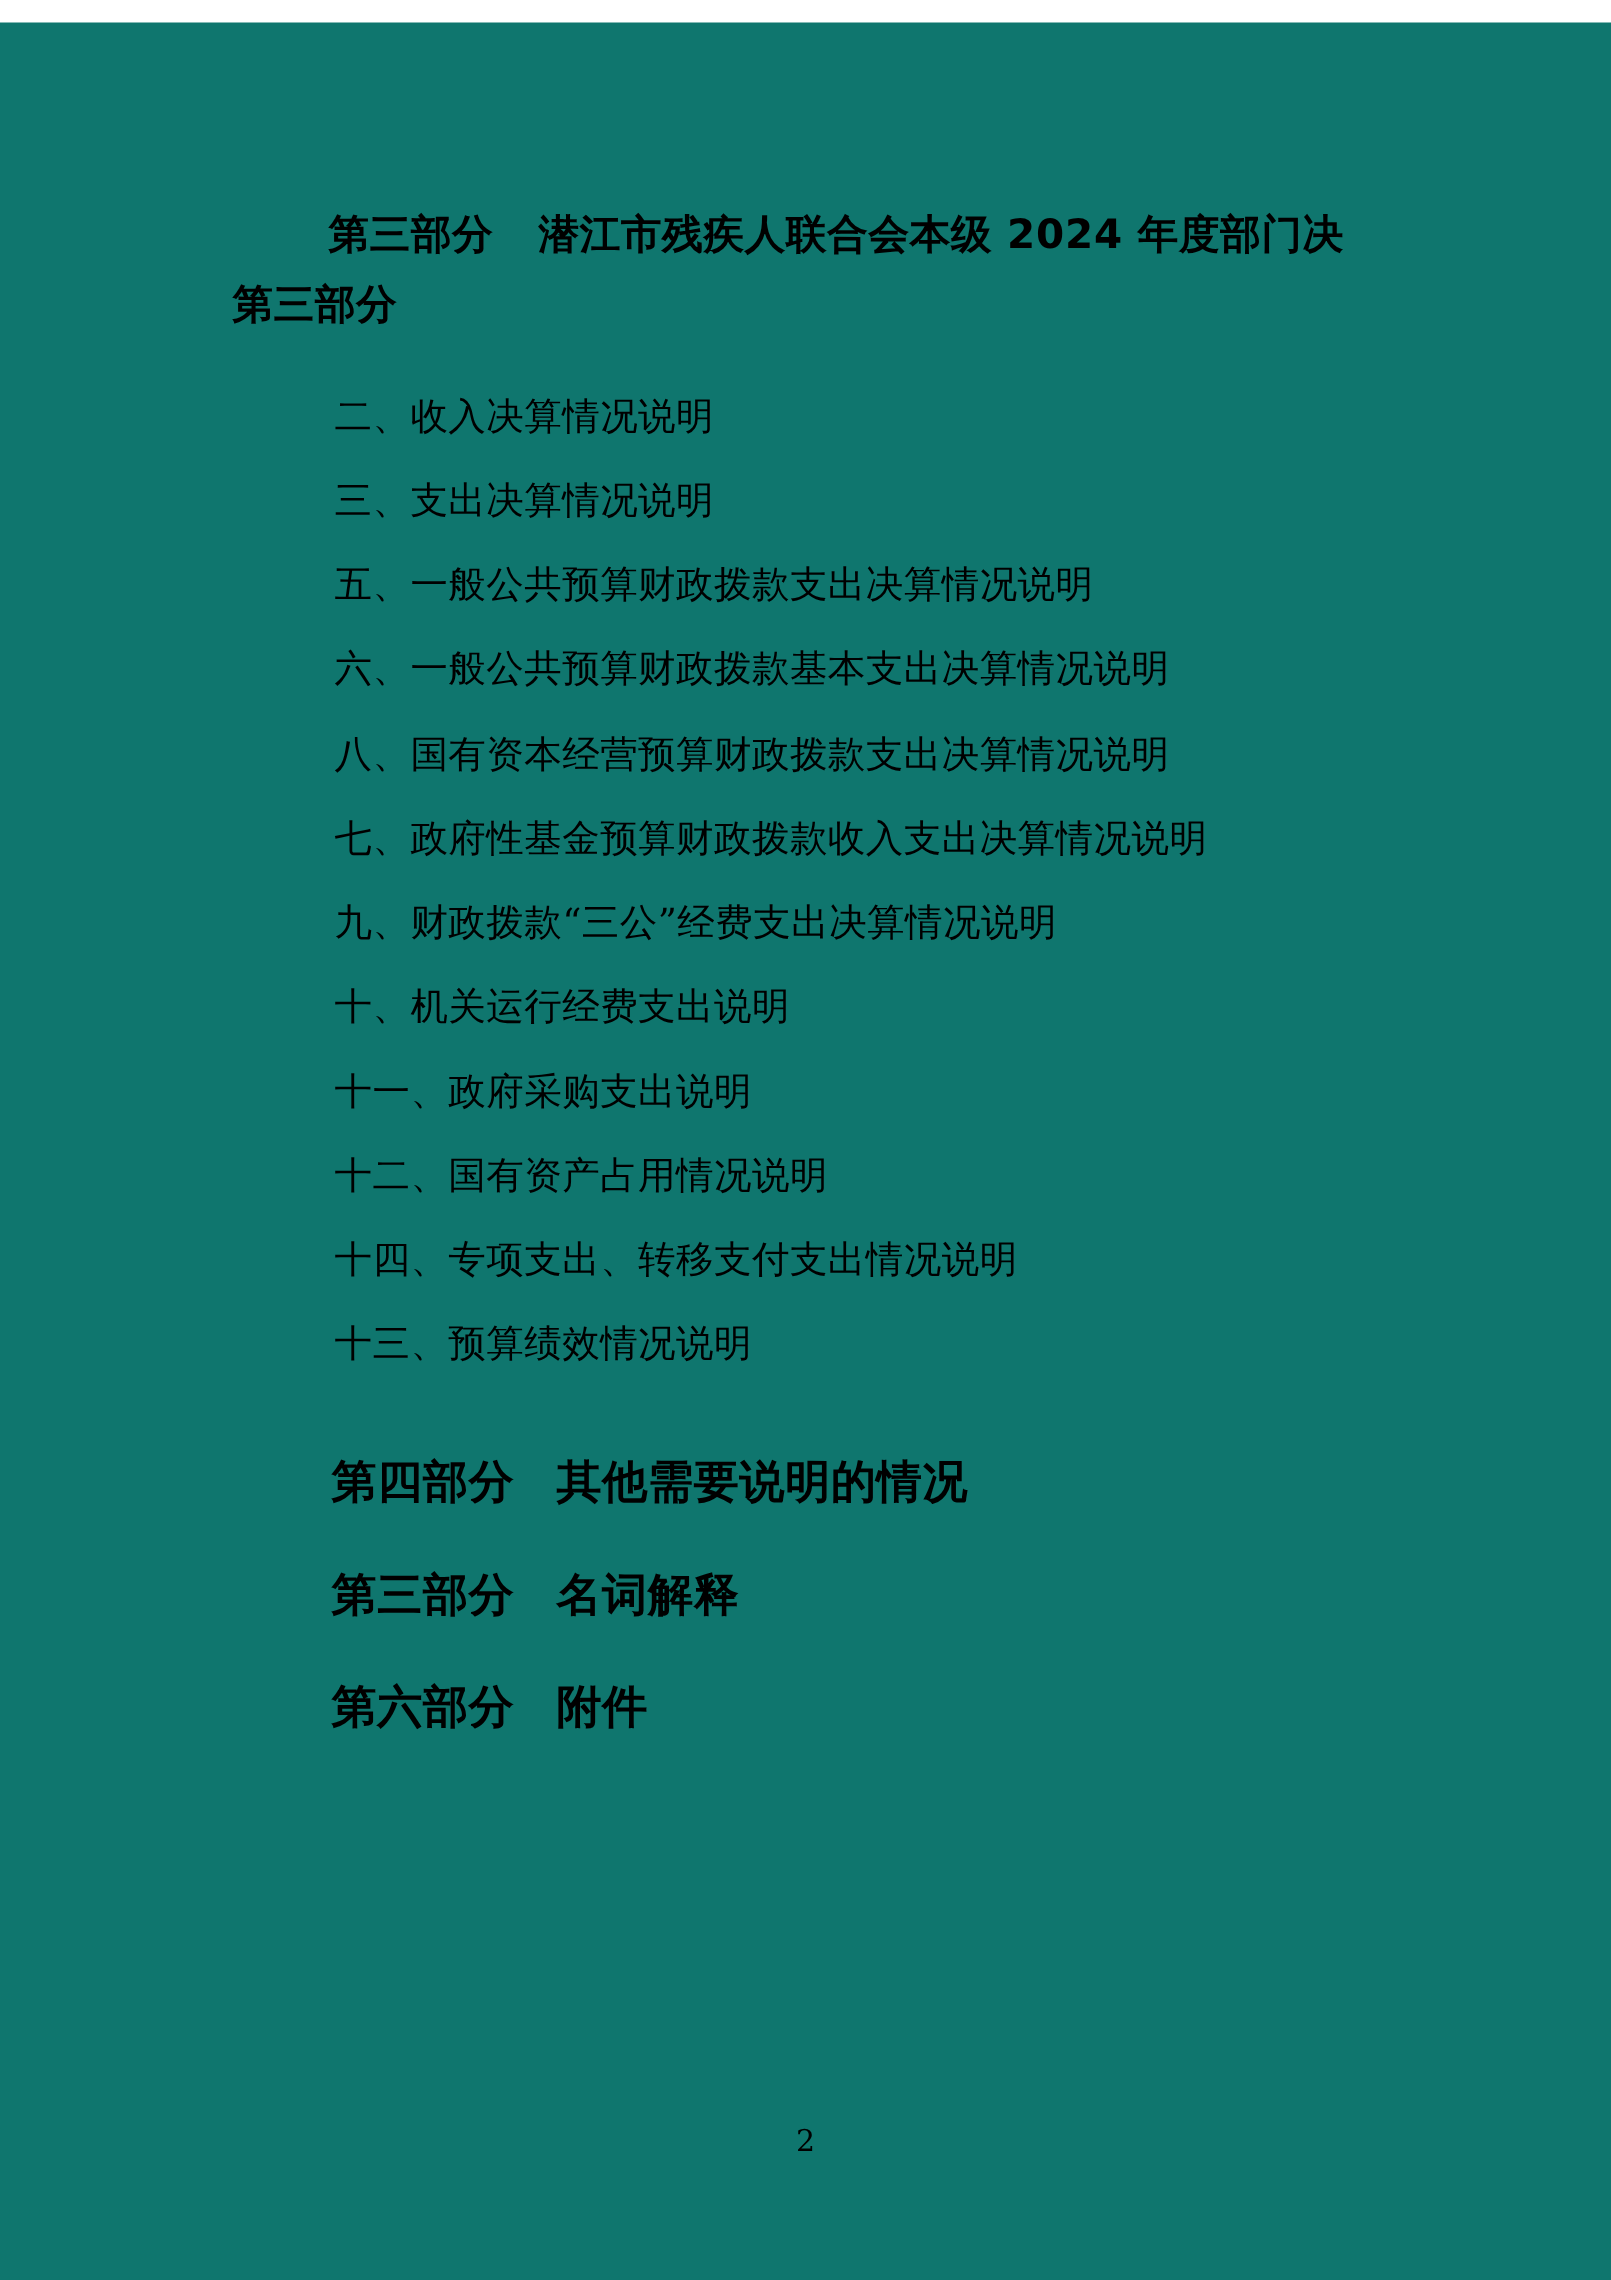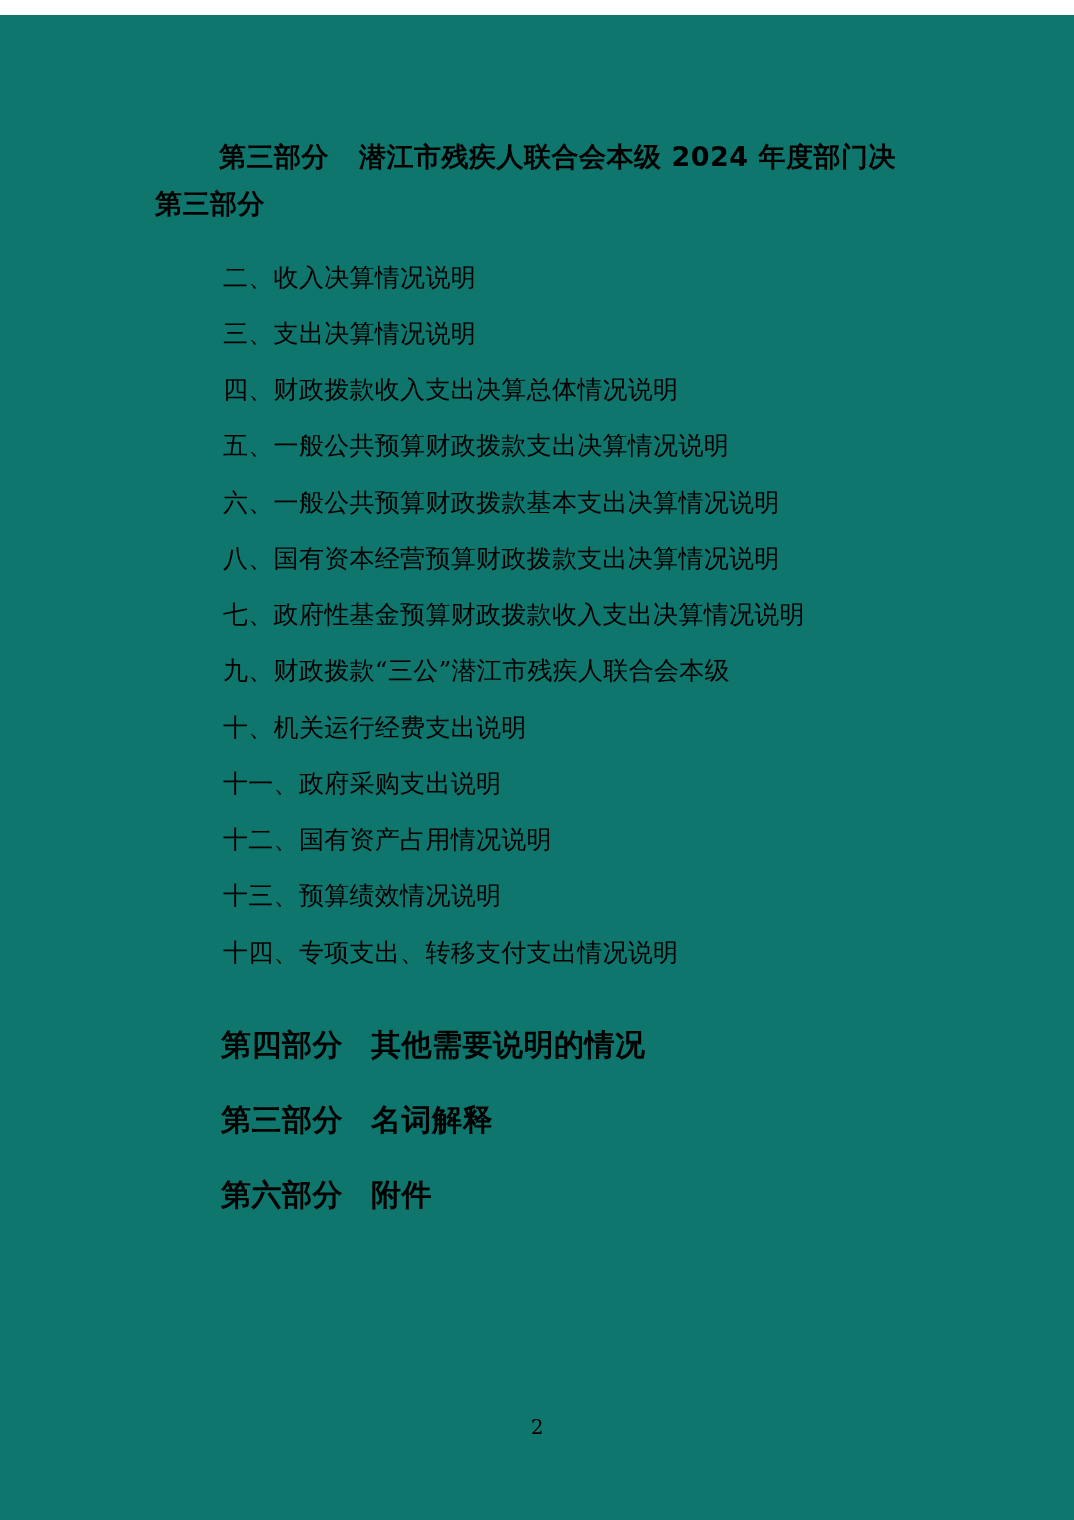--- a/index.html
+++ b/index.html
@@ -85,31 +85,30 @@
     <div class="heading">
       <span class="indent"></span><span>第三部分</span><span class="gap"></span><span>潜江市残疾人联合会本级 2024 年度部门决</span>
     </div>
     <div class="heading">
       <span>第三部分</span>
     </div>
 
     <div class="toc-list">
       <div class="toc-item">二、收入决算情况说明</div>
       <div class="toc-item">三、支出决算情况说明</div>
-      <div class="toc-item">四、财政拨款收入支出决算总体情况说明</div>
       <div class="toc-item">五、一般公共预算财政拨款支出决算情况说明</div>
       <div class="toc-item">六、一般公共预算财政拨款基本支出决算情况说明</div>
       <div class="toc-item">八、国有资本经营预算财政拨款支出决算情况说明</div>
       <div class="toc-item">七、政府性基金预算财政拨款收入支出决算情况说明</div>
-      <div class="toc-item">九、财政拨款“三公”潜江市残疾人联合会本级</div>
+      <div class="toc-item">九、财政拨款“三公”经费支出决算情况说明</div>
       <div class="toc-item">十、机关运行经费支出说明</div>
       <div class="toc-item">十一、政府采购支出说明</div>
       <div class="toc-item">十二、国有资产占用情况说明</div>
+      <div class="toc-item">十四、专项支出、转移支付支出情况说明</div>
       <div class="toc-item">十三、预算绩效情况说明</div>
-      <div class="toc-item">十四、专项支出、转移支付支出情况说明</div>
     </div>
 
     <div class="part-list">
       <div class="part-item">
         <span>第四部分</span><span class="gap"></span><span>其他需要说明的情况</span>
       </div>
       <div class="part-item">
         <span>第三部分</span><span class="gap"></span><span>名词解释</span>
       </div>
       <div class="part-item">

